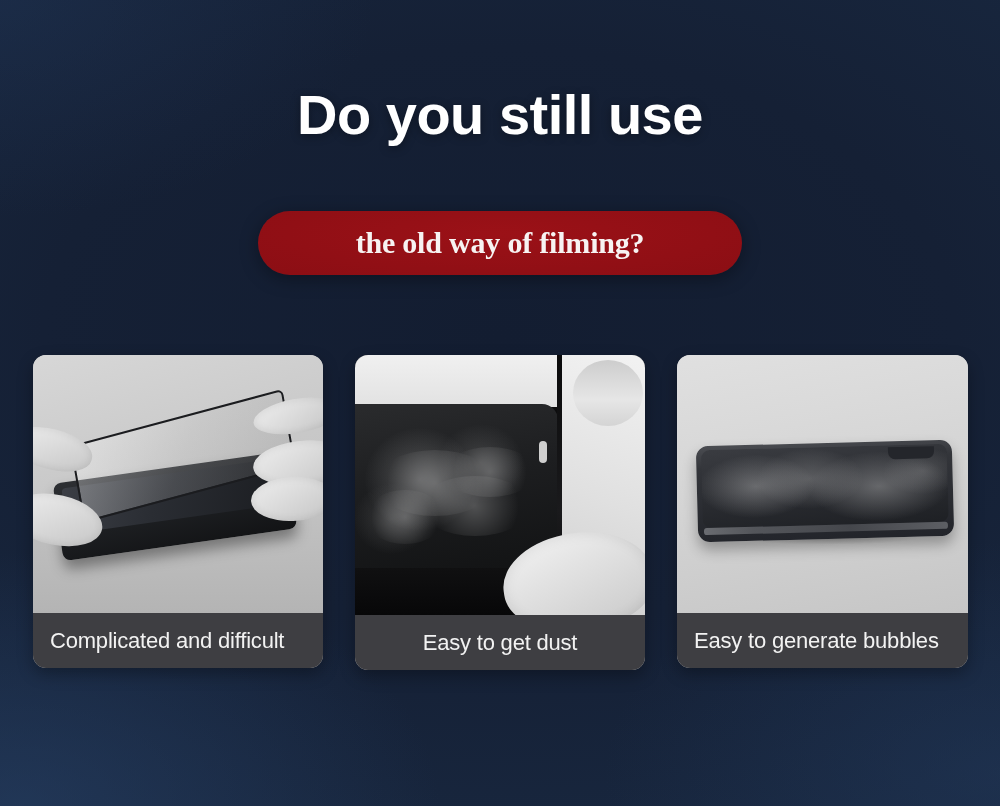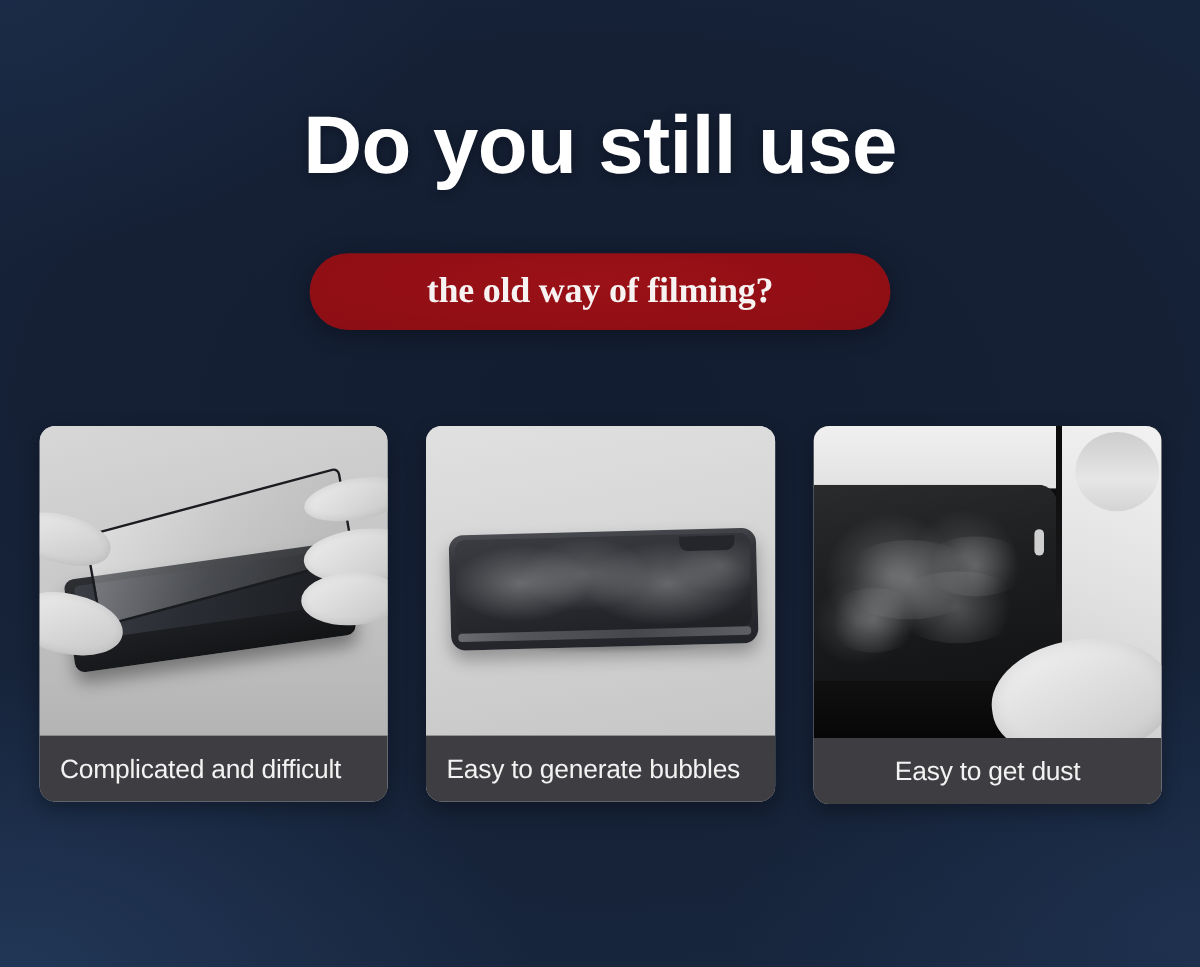--- a/index.html
+++ b/index.html
@@ -27,21 +27,21 @@
       radial-gradient(55% 40% at 100% 96%, rgba(36,60,96,.42) 0%, rgba(36,60,96,0) 72%),
       radial-gradient(50% 36% at 0% 0%, rgba(34,55,90,.35) 0%, rgba(34,55,90,0) 75%);
     pointer-events:none;
   }
 
   
   .headline {
     position:absolute; left:0; top:86px; width:100%;
     text-align:center;
     color:#ffffff;
-    font-size:68px;
+    font-size:56px;
     font-weight:bold;
     letter-spacing:-0.5px;
     line-height:1.05;
     text-shadow:0 2px 10px rgba(0,0,0,.35);
     z-index:4;
   }
 
   
   .pill-wrap {
     position:absolute; left:0; top:211px; width:100%;
@@ -251,34 +251,20 @@
         </div>
         <div class="glass"></div>
         <div class="fing f-tl"></div>
         <div class="fing f-bl"></div>
         <div class="fing f-tr"></div>
         <div class="fing f-mr"></div>
         <div class="fing f-br"></div>
       </div>
       <div class="caption left">
         <span>Complicated and difficult</span>
-      </div>
-    </div>
-
-    <div class="card c3">
-      <div class="photo p3">
-        <div class="shadow3"></div>
-        <div class="phone3">
-          <div class="screen3"></div>
-          <div class="notch"></div>
-          <div class="side"></div>
-        </div>
-      </div>
-      <div class="caption left">
-        <span>Easy to generate bubbles</span>
       </div>
     </div>
 
     <div class="card c2">
       <div class="photo p2">
         <div class="bezel-top"></div>
         <div class="bezel-right"></div>
         <div class="glassdark">
           <div class="smudge s1"></div>
           <div class="smudge s2"></div>
@@ -289,14 +275,28 @@
         <div class="speaker"></div>
         <div class="knuckle"></div>
         <div class="bottomdark"></div>
         <div class="thumb"></div>
       </div>
       <div class="caption center">
         <span>Easy to get dust</span>
       </div>
     </div>
 
+    <div class="card c3">
+      <div class="photo p3">
+        <div class="shadow3"></div>
+        <div class="phone3">
+          <div class="screen3"></div>
+          <div class="notch"></div>
+          <div class="side"></div>
+        </div>
+      </div>
+      <div class="caption left">
+        <span>Easy to generate bubbles</span>
+      </div>
+    </div>
+
   </div>
 </div>
 
 </body></html>

